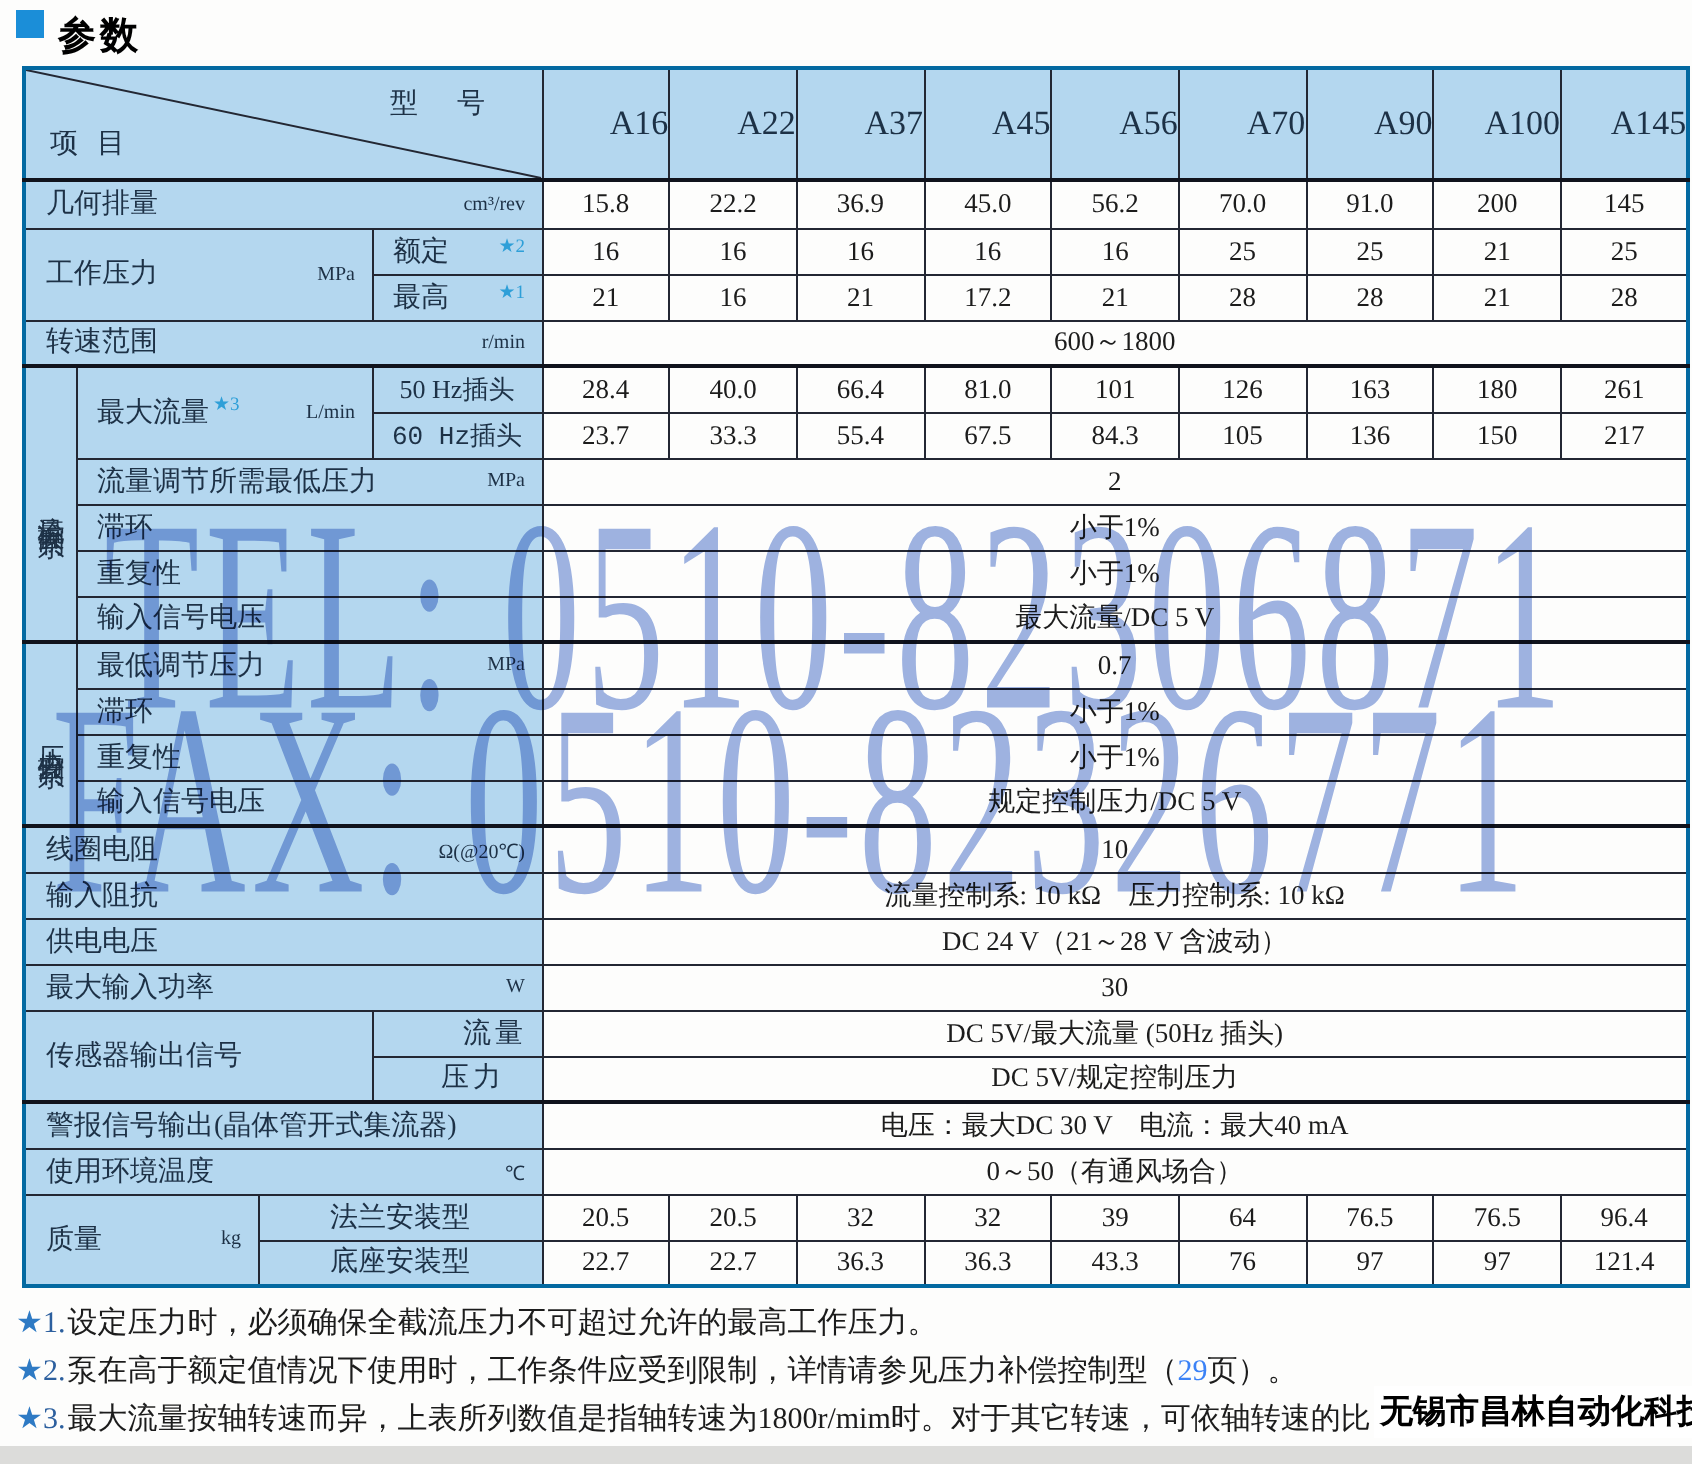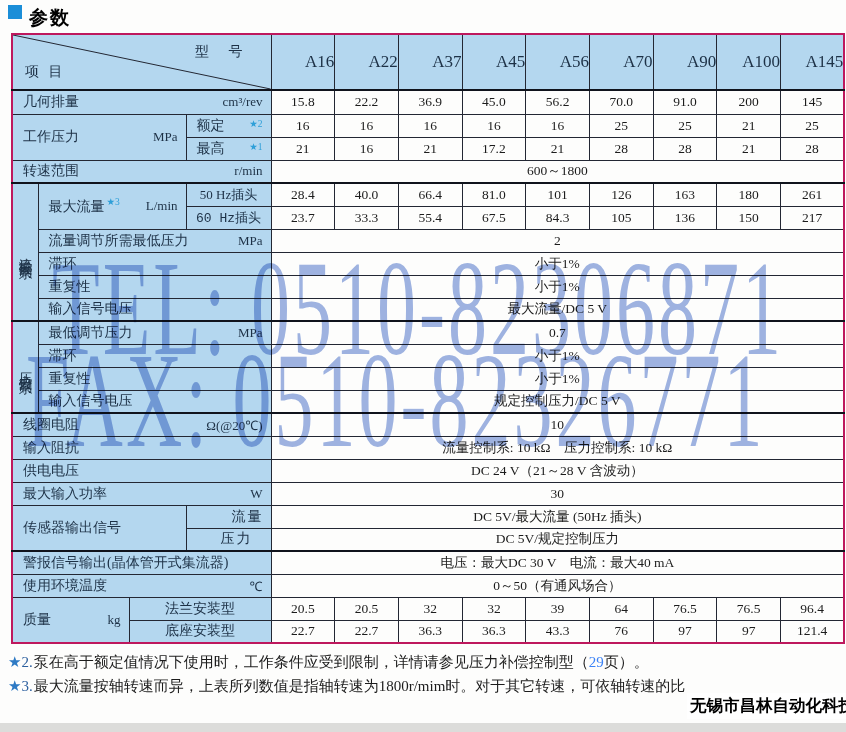--- a/index.html
+++ b/index.html
@@ -5,31 +5,31 @@
   html,body{margin:0;padding:0;}
   body{width:846px;height:732px;position:relative;overflow:hidden;background:#fdfdfc;
        font-family:"Liberation Serif",serif;-webkit-font-smoothing:antialiased;}
   
   .titlebar{position:absolute;top:5px;left:8px;display:flex;align-items:flex-start;
             font-family:Liberation Sans, sans-serif;}
   .titlesq{width:14px;height:14px;background:#1b8ed8;margin-right:7px;}
   .titletx{font-size:19px;font-weight:bold;color:#000;letter-spacing:2px;}
   
   table{position:absolute;top:33px;left:11px;border-collapse:collapse;table-layout:fixed;
-        width:832px;border:2px solid #be185d;}
+        width:832px;border:2px solid #0369a1;}
   td{border:1px solid #232733;padding:0;font-size:13.5px;color:#1c1c1c;text-align:center;
      vertical-align:middle;overflow:hidden;white-space:nowrap;}
   tr{height:23px;}
   tr.hdr{height:56px;}
   tr.r24{height:24px;}
   tr.tk>td{border-top:2px solid #10131c;}
   .lb{background:#b4d7ef;color:#1d3146;}
   .lu{display:flex;justify-content:space-between;align-items:center;padding:0 8px 0 10px;
       font-size:14px;}
-  .lu .unit{font-size:13px;}
+  .lu .unit{font-size:10px;}
   .mdl{font-size:17px;text-align:right;}
   .note{color:#2e9fd8;font-size:9.5px;font-style:normal;vertical-align:super;margin-left:2px;}
   .noter{color:#2e9fd8;font-size:9.5px;margin-top:-5px;}
   .grp{vertical-align:middle;}
   .vert{writing-mode:vertical-rl;text-orientation:upright;font-size:13.5px;letter-spacing:2px;
         margin:0 auto;line-height:1;}
   .corner{position:relative;}
   .corner svg{position:absolute;left:0;top:0;width:100%;height:100%;}
   .cn-model{position:absolute;top:8px;right:20px;font-size:14px;letter-spacing:8px;}
   .cn-item{position:absolute;bottom:8px;left:12px;font-size:14px;letter-spacing:3px;}
@@ -367,18 +367,19 @@
     <td>97</td>
     <td>121.4</td>
   </tr>
 </tbody>
   </table>
 
 <div class="wm wm1">TEL: 0510-82306871</div>
 <div class="wm wm2">FAX: 0510-82326771</div>
 
 <div class="fnotes">
+  <div class="fn"><span class="fstar">★</span><span class="fnum">1.</span><span>设定压力时，必须确保全截流压力不可超过允许的最高工作压力。</span></div>
   <div class="fn"><span class="fstar">★</span><span class="fnum">2.</span><span>泵在高于额定值情况下使用时，工作条件应受到限制，详情请参见压力补偿控制型（</span><span class="pref">29</span><span>页）。</span></div>
   <div class="fn"><span class="fstar">★</span><span class="fnum">3.</span><span>最大流量按轴转速而异，上表所列数值是指轴转速为1800r/mim时。对于其它转速，可依轴转速的比</span></div>
 </div>
 
 <div class="company">无锡市昌林自动化科技</div>
 <div class="scanline"></div>
 
 </body></html>

